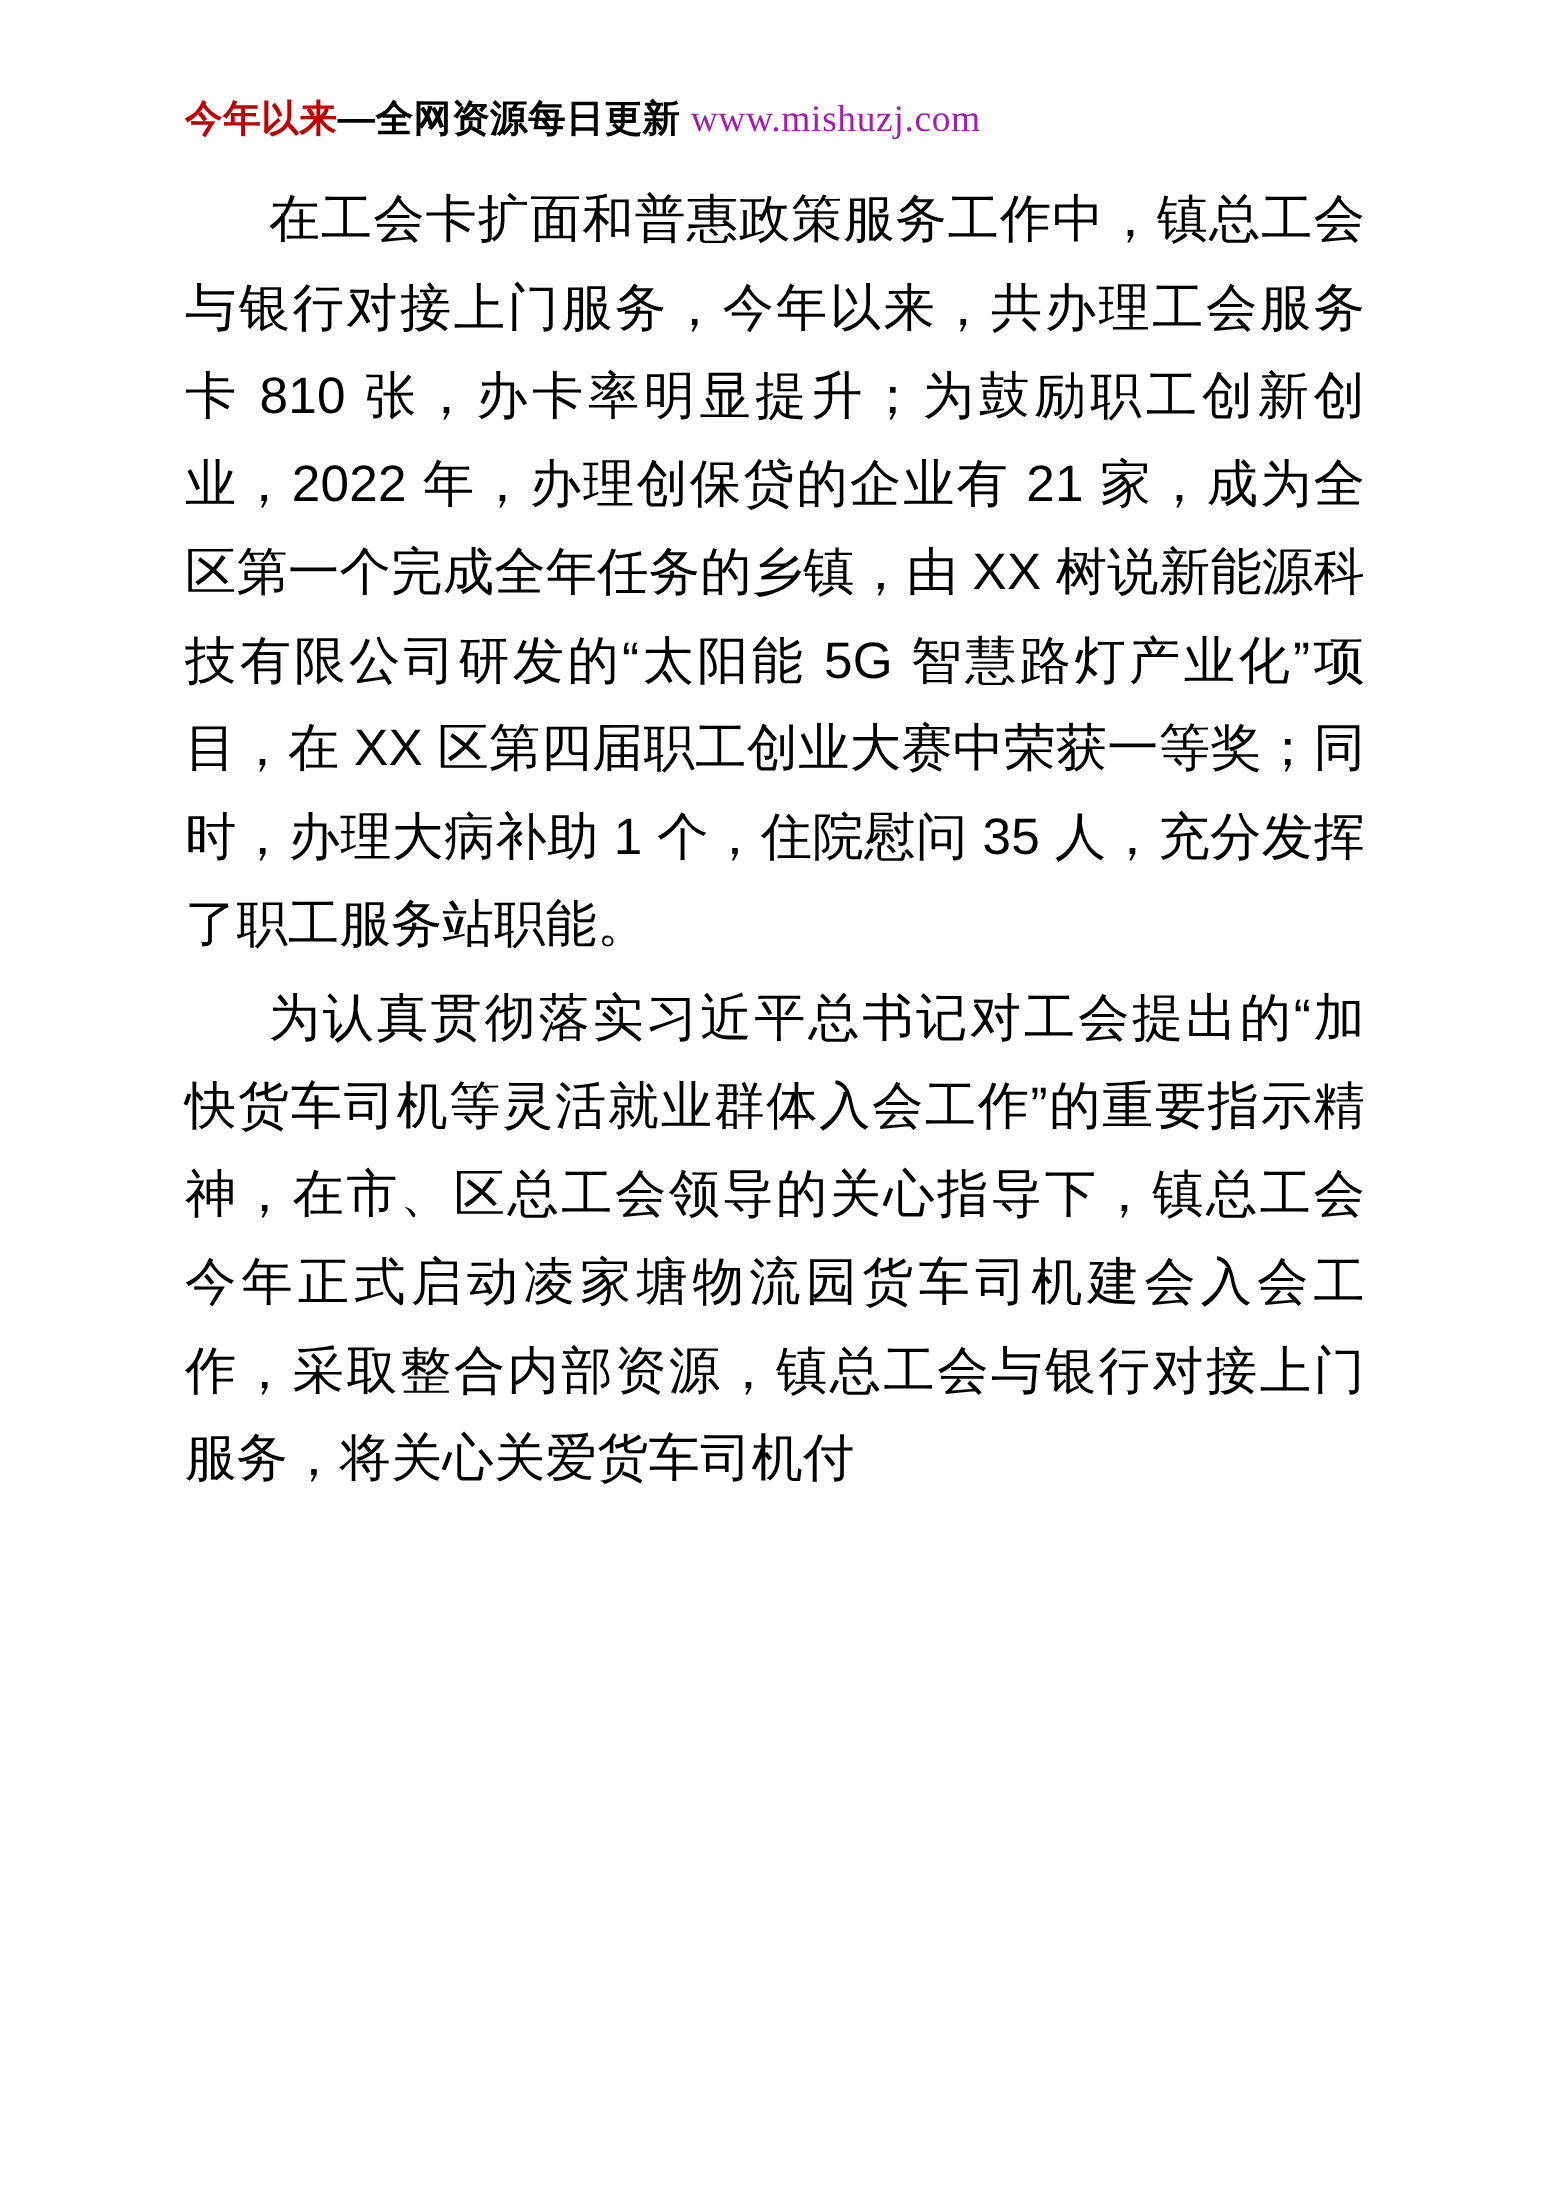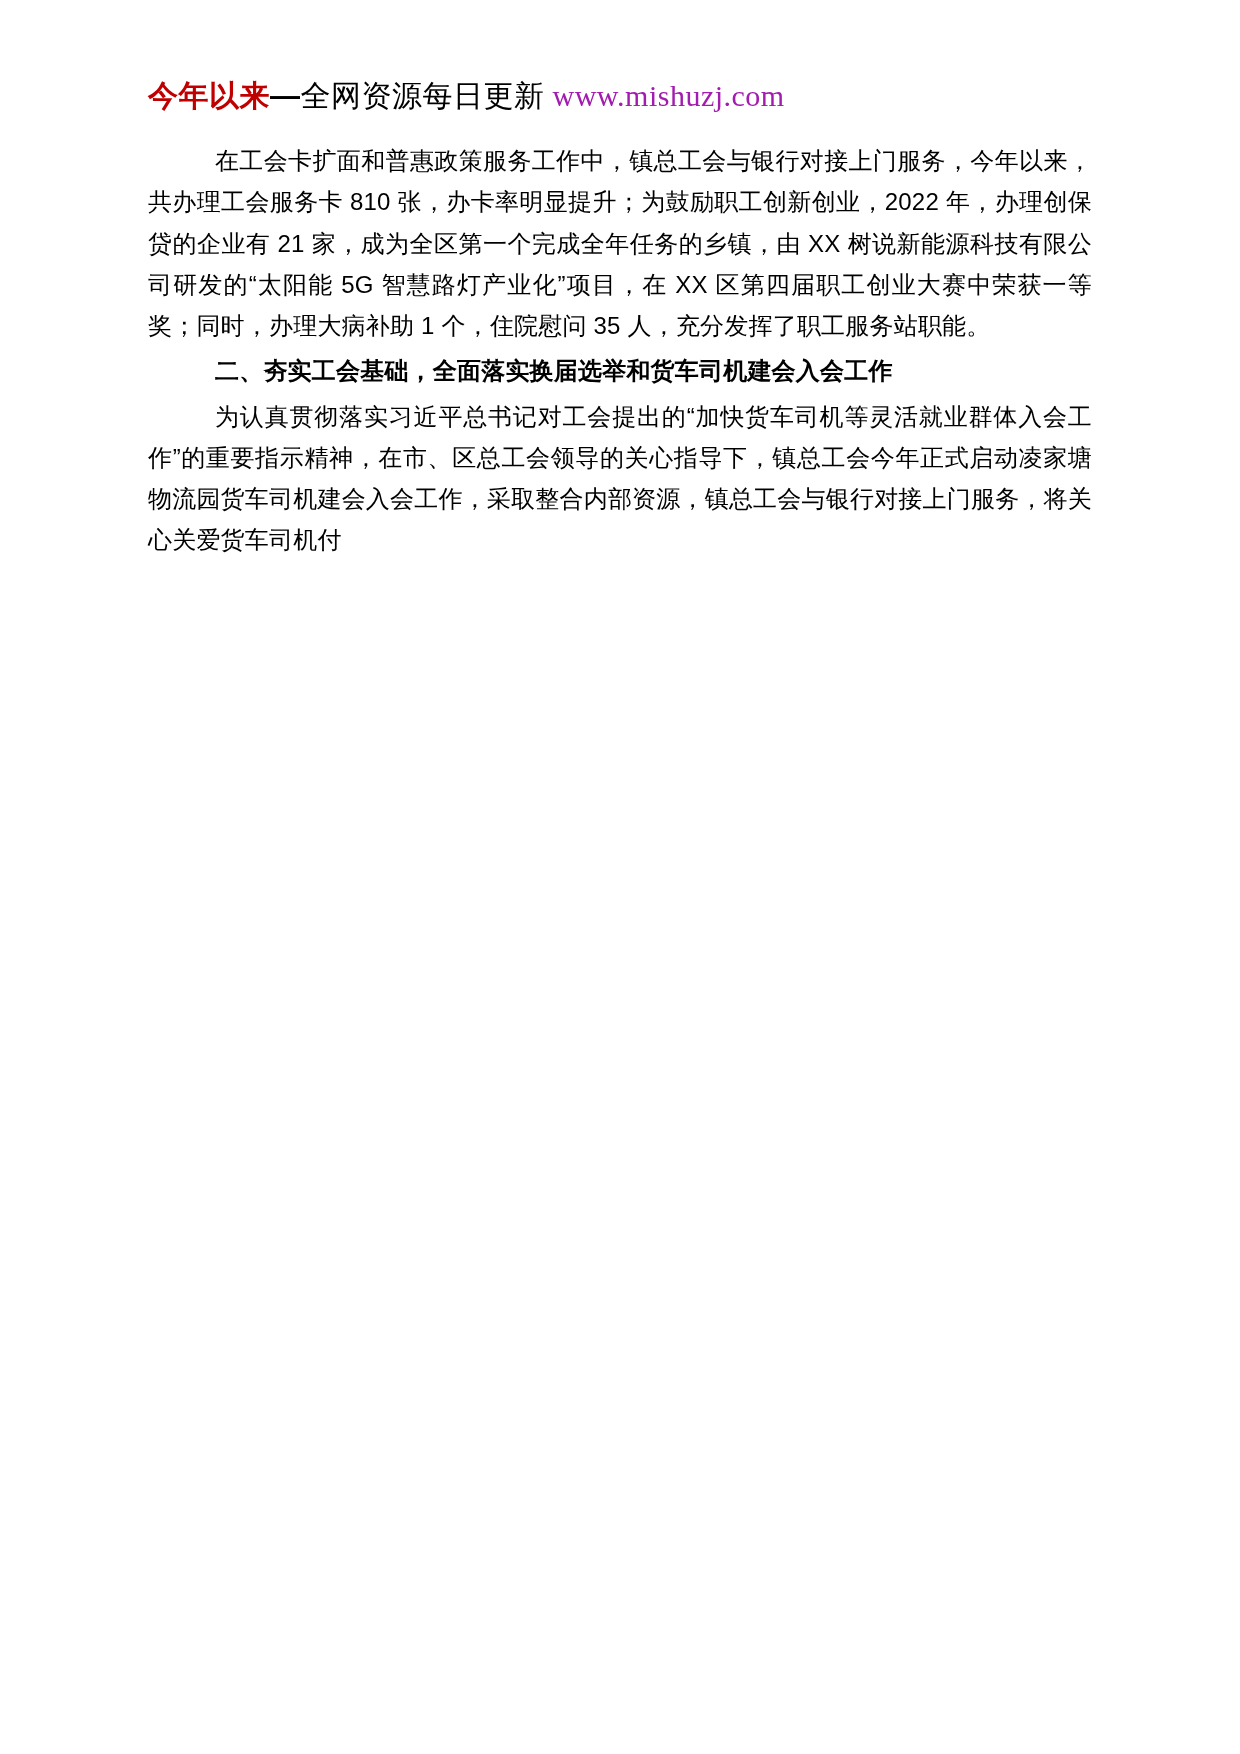--- a/index.html
+++ b/index.html
@@ -31,30 +31,30 @@
   .wm-brand {
     color: #c00000;
     font-weight: bold;
   }
   .wm-dash {
     color: #000000;
     font-weight: bold;
   }
   .wm-text {
     color: #000000;
-    font-weight: normal;
+    font-weight: bold;
     text-align: center;
   }
   .wm-url {
     color: #a21caf;
     font-family: "Liberation Serif", serif;
     font-weight: normal;
   }
   .para {
-    font-size: 24px;
+    font-size: 41px;
     line-height: 1.72;
     text-align: justify;
     text-justify: inter-ideograph;
     letter-spacing: 0.2px;
     margin: 0 0 4px 0;
     text-indent: 67px;
   }
   .para.bold {
     font-weight: bold;
   }
@@ -63,18 +63,17 @@
 <body>
 
 <div class="page">
 
   <div class="watermark">
     <span class="wm-brand">今年以来</span><span class="wm-dash">—</span><span class="wm-text">全网资源每日更新</span><span class="wm-url"> www.mishuzj.com</span>
   </div>
 
   <p class="para">在工会卡扩面和普惠政策服务工作中，镇总工会与银行对接上门服务，今年以来，共办理工会服务卡 810 张，办卡率明显提升；为鼓励职工创新创业，2022 年，办理创保贷的企业有 21 家，成为全区第一个完成全年任务的乡镇，由 XX 树说新能源科技有限公司研发的“太阳能 5G 智慧路灯产业化”项目，在 XX 区第四届职工创业大赛中荣获一等奖；同时，办理大病补助 1 个，住院慰问 35 人，充分发挥了职工服务站职能。</p>
 
-  <p class="para bold">二、夯实工会基础，全面落实换届选举和货车司机建会入会工作</p>
 
 
   <p class="para">为认真贯彻落实习近平总书记对工会提出的“加快货车司机等灵活就业群体入会工作”的重要指示精神，在市、区总工会领导的关心指导下，镇总工会今年正式启动凌家塘物流园货车司机建会入会工作，采取整合内部资源，镇总工会与银行对接上门服务，将关心关爱货车司机付</p>
 
 </div>
 
 </body></html>

